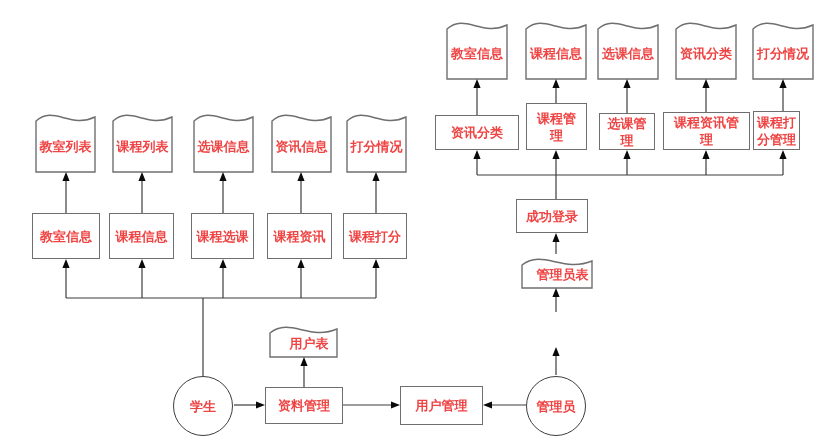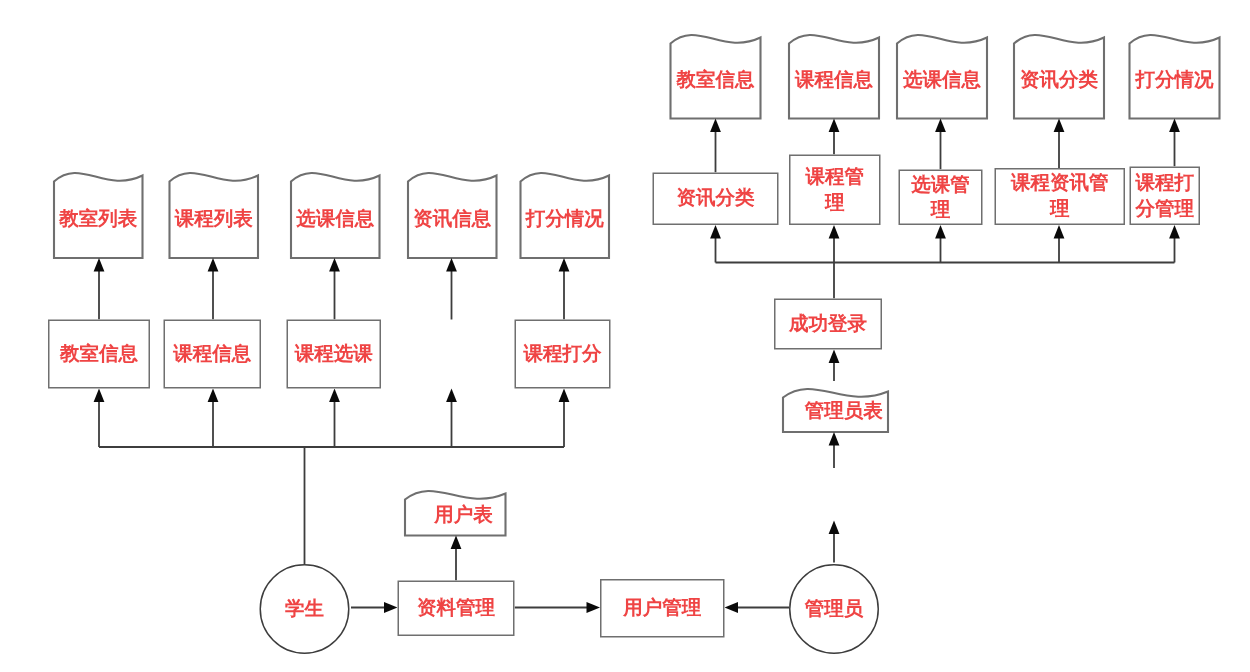--- a/index.html
+++ b/index.html
@@ -111,20 +111,21 @@
 
   <div class="node doc-label" style="left:36px;top:110px;width:59px;height:62px">教室列表</div>
   <div class="node doc-label" style="left:113px;top:110px;width:59px;height:62px">课程列表</div>
   <div class="node doc-label" style="left:194px;top:110px;width:59px;height:62px">选课信息</div>
   <div class="node doc-label" style="left:272px;top:110px;width:59px;height:62px">资讯信息</div>
   <div class="node doc-label" style="left:347px;top:110px;width:59px;height:62px">打分情况</div>
 
   <div class="node rect" style="left:32px;top:213px;width:68px;height:46px">教室信息</div>
   <div class="node rect" style="left:109px;top:213px;width:65px;height:46px">课程信息</div>
   <div class="node rect" style="left:191px;top:213px;width:63px;height:46px">课程选课</div>
+  <div class="node rect" style="left:267px;top:213px;width:65px;height:46px">课程资讯</div>
   <div class="node rect" style="left:343px;top:213px;width:64px;height:46px">课程打分</div>
 
   <div class="node doc-label" style="left:447px;top:18px;width:60px;height:61px">教室信息</div>
   <div class="node doc-label" style="left:526px;top:18px;width:60px;height:61px">课程信息</div>
   <div class="node doc-label" style="left:598px;top:18px;width:60px;height:61px">选课信息</div>
   <div class="node doc-label" style="left:676px;top:18px;width:60px;height:61px">资讯分类</div>
   <div class="node doc-label" style="left:753px;top:18px;width:60px;height:61px">打分情况</div>
 
   <div class="node rect" style="left:435px;top:115px;width:84px;height:35px">资讯分类</div>
   <div class="node rect" style="left:526px;top:103px;width:61px;height:47px">课程管

